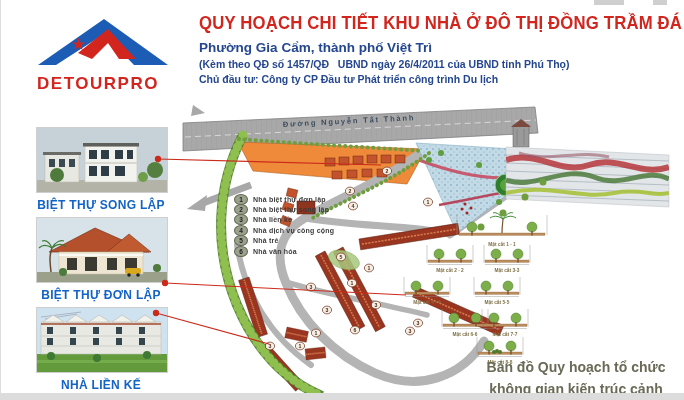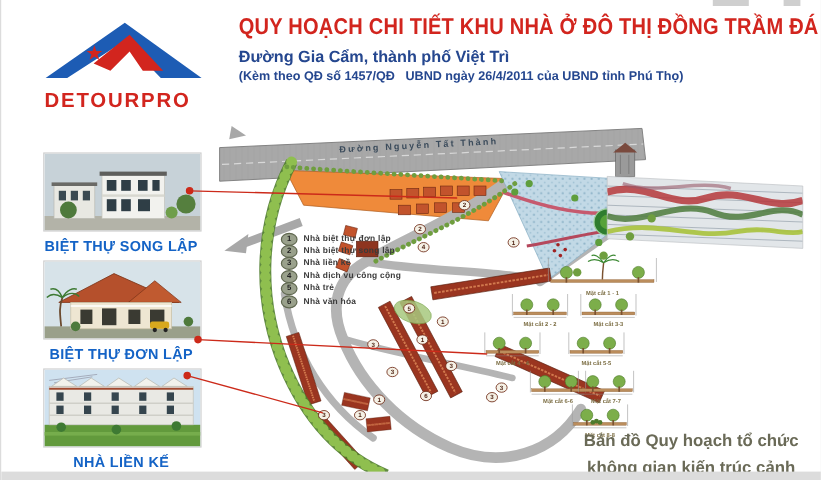--- a/index.html
+++ b/index.html
@@ -36,22 +36,23 @@
 
   <svg id="logo" class="abs" viewBox="0 0 162 92">
     <polygon points="88,12 152,58 118,58 88,27 40,58 22,58" fill="#1d5cb4"></polygon>
     <polygon points="62,46 92,22 120,52 103,52 92,36 76,52" fill="#d2251e"></polygon>
     <text x="55" y="43" font-size="17" fill="#d2251e">★</text>
     <text x="82" y="82" text-anchor="middle" font-size="17" font-weight="bold" letter-spacing="1.5" fill="#d2251e">DETOURPRO</text>
   </svg>
 
   <div id="title-block" class="abs">
     <h1 class="main-title"><span>QUY HOẠCH CHI TIẾT KHU NHÀ Ở ĐÔ THỊ ĐỒNG TRẦM ĐÁ</span></h1>
-    <p class="subtitle">Đường Gia Cẩm, thành phố Việt Trì</p>
+    <p class="subtitle">Phường Gia Cẩm, thành phố Việt Trì</p>
     <p class="hline">(Kèm theo QĐ số 1457/QĐ &nbsp; UBND ngày 26/4/2011 của UBND tỉnh Phú Thọ)</p>
+    <p class="hline">Chủ đầu tư: Công ty CP Đầu tư Phát triển công trình Du lịch</p>
   </div>
 
   <div class="abs top-artifact" style="left:593px;width:30px;"></div>
   <div class="abs top-artifact" style="left:652px;width:14px;"></div>
 
   <div class="abs card" style="top:127px;">
     <svg class="photo" viewBox="0 0 130 64">
       <rect width="130" height="64" fill="#c7d2d8"></rect>
       <rect y="52" width="130" height="12" fill="#b3b3a8"></rect>
       <rect x="8" y="26" width="34" height="28" fill="#e8e8e2" stroke="#bbbbb4" stroke-width="0.6"></rect>

